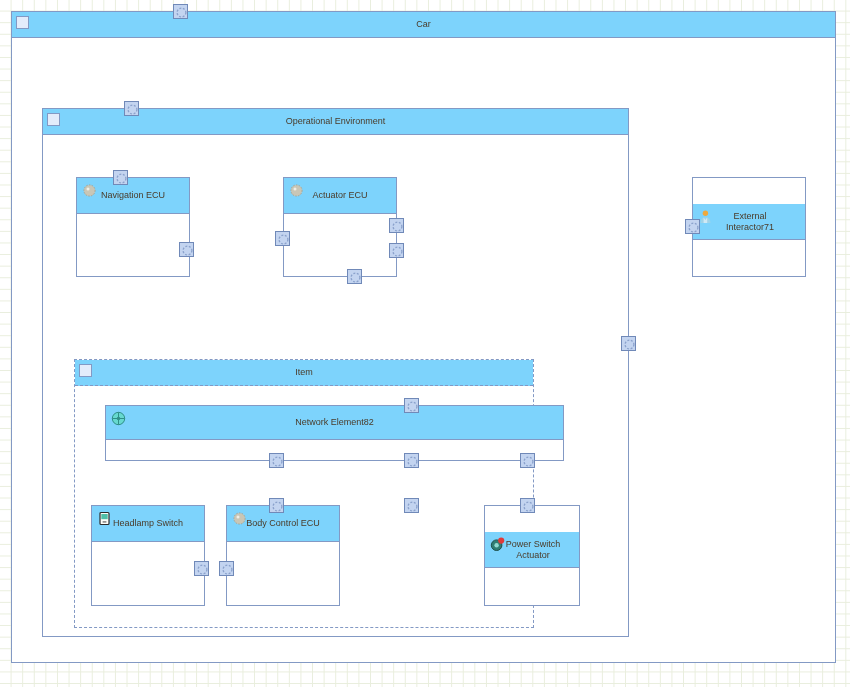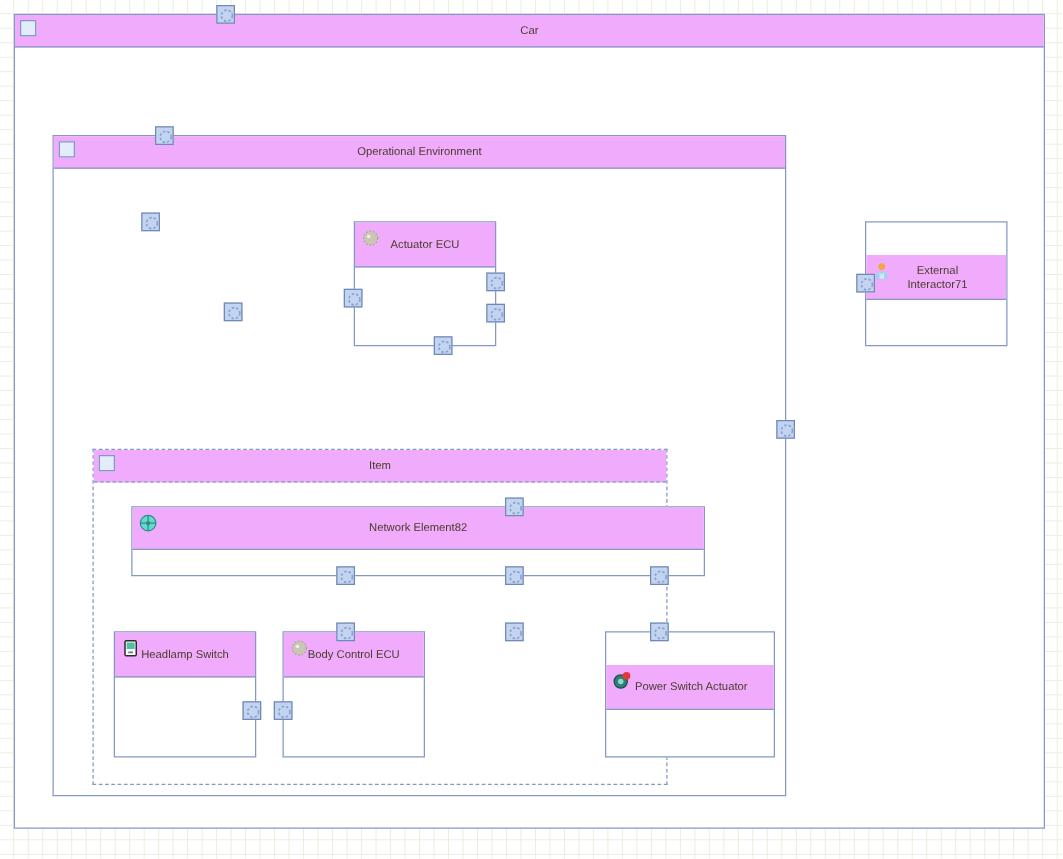--- a/index.html
+++ b/index.html
@@ -25,21 +25,21 @@
   .block {
     position: absolute;
     box-sizing: border-box;
     border: 1px solid #8399c4;
     background: #ffffff;
   }
   .block.dashed { border: 1px dashed #8399c4; }
   .block .hdr {
     position: relative;
     box-sizing: border-box;
-    background: #f0abfc;
+    background: #7dd3fc;
     border-bottom: 1px solid #8399c4;
     color: #4a3b29;
     font-size: 9px;
     line-height: 11px;
     text-align: center;
     display: flex;
     align-items: center;
     justify-content: center;
     padding: 0 16px;
     overflow: hidden;
@@ -115,20 +115,31 @@
     </div>
   </div>
 
   <div class="block container dashed" style="left:74px; top:359px; width:460px; height:269px;">
     <div class="hdr" style="border-bottom:1px dashed #8399c4;">
       <span class="hdr-box"></span>
       <span class="cap">Item</span>
     </div>
   </div>
 
+  <div class="block part" style="left:76px; top:177px; width:114px; height:100px;">
+    <div class="hdr">
+      <span class="ic">
+        <svg width="15" height="15" viewBox="0 0 15 15">
+          <circle cx="7.5" cy="7.5" r="5.6" fill="#c9c6b6" stroke="#a8a492" stroke-width="1" stroke-dasharray="1.4 1.4"></circle>
+          <circle cx="6" cy="6" r="1.5" fill="#efeee6"></circle>
+        </svg>
+      </span>
+      <span class="cap">Navigation ECU</span>
+    </div>
+  </div>
 
   <div class="block part" style="left:283px; top:177px; width:114px; height:100px;">
     <div class="hdr">
       <span class="ic">
         <svg width="15" height="15" viewBox="0 0 15 15">
           <circle cx="7.5" cy="7.5" r="5.6" fill="#c9c6b6" stroke="#a8a492" stroke-width="1" stroke-dasharray="1.4 1.4"></circle>
           <circle cx="6" cy="6" r="1.5" fill="#efeee6"></circle>
         </svg>
       </span>
       <span class="cap">Actuator ECU</span>
@@ -180,21 +191,21 @@
           <rect x="3" y="1.5" width="9" height="12" rx="1" fill="#fdfdf8" stroke="#2b2b2b" stroke-width="1.2"></rect>
           <rect x="4.3" y="3" width="6.4" height="5.2" fill="#4fbfa8"></rect>
           <rect x="5.6" y="10.2" width="3.8" height="1.4" fill="#7a7a7a"></rect>
         </svg>
       </span>
       <span class="cap">Headlamp Switch</span>
     </div>
   </div>
 
 
-  <div class="block part" style="left:484px; top:505px; width:136px; height:101px;">
+  <div class="block part" style="left:484px; top:505px; width:96px; height:101px;">
     <div class="hdr label-2line" style="padding-left:18px;">
       <span class="ic">
         <svg width="15" height="15" viewBox="0 0 15 15">
           <circle cx="6.6" cy="8.2" r="5.3" fill="#2f7d74" stroke="#1d4f4a" stroke-width="1"></circle>
           <circle cx="6.6" cy="8.2" r="2.2" fill="#8fd8cf"></circle>
           <circle cx="11.2" cy="3.6" r="3.1" fill="#e03a3a"></circle>
         </svg>
       </span>
       <span class="cap">Power Switch Actuator</span>
     </div>

